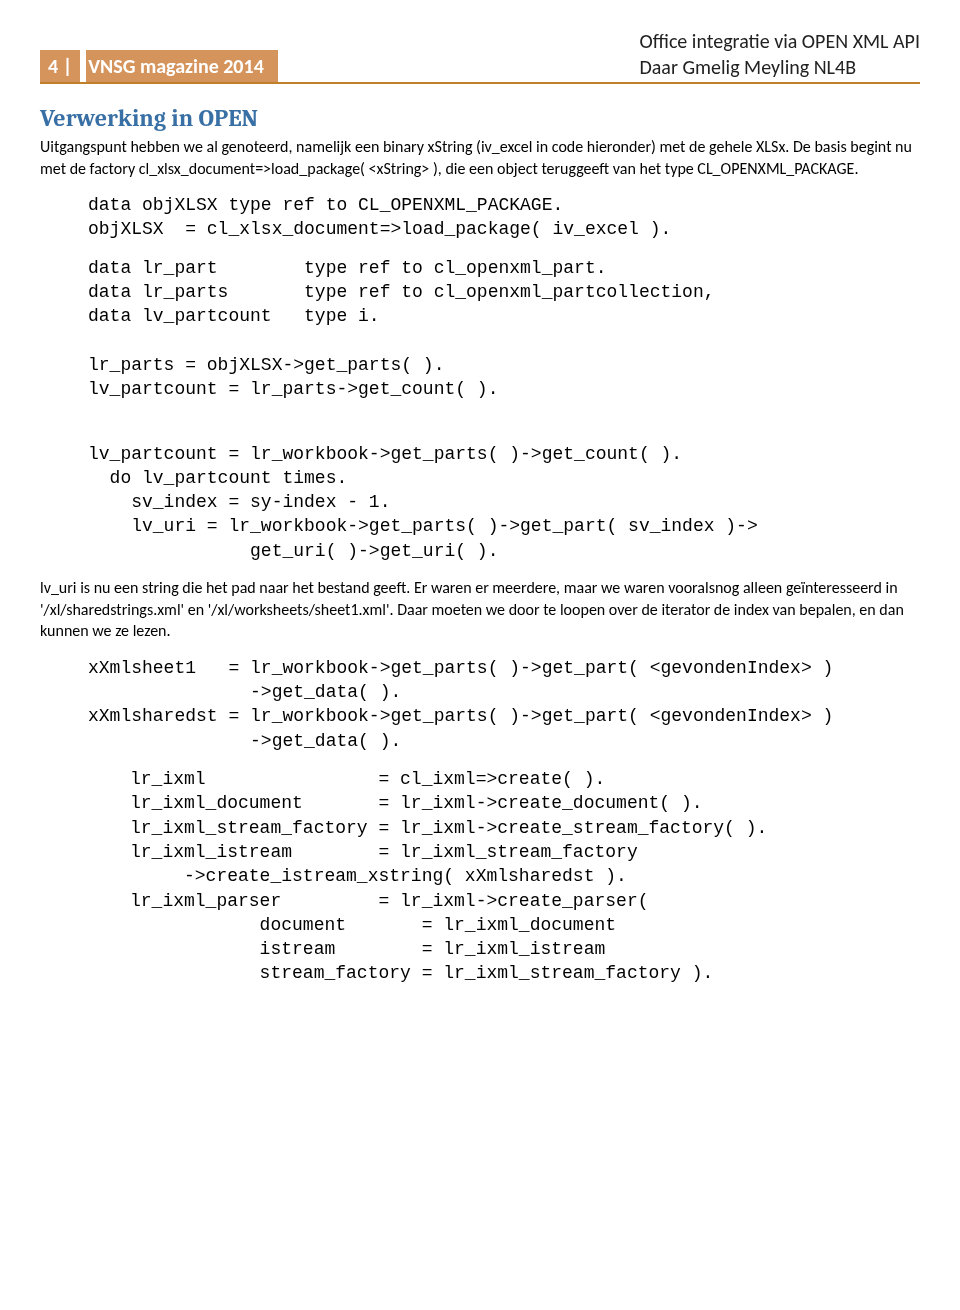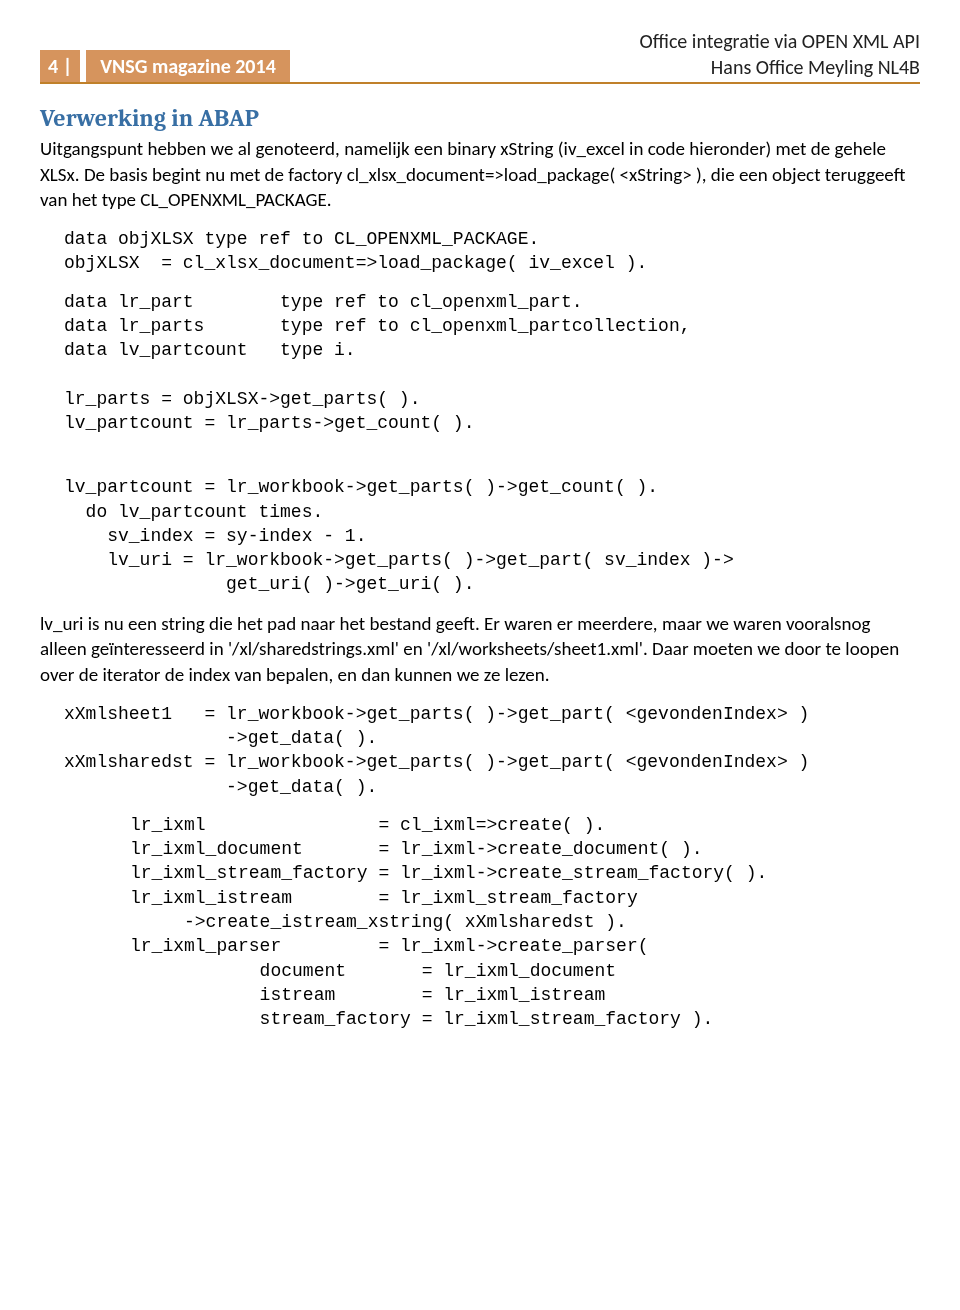--- a/index.html
+++ b/index.html
@@ -25,66 +25,66 @@
     color: #fff;
     font-weight: 600;
     padding: 4px 8px;
     font-size: 20px;
     margin-right: 6px;
   }
   .header-left-mag {
     background: #d6945d;
     color: #fff;
     font-weight: 600;
-    padding: 4px 14px 4px 14px;
+    padding: 4px 14px 4px 2px;
     font-size: 20px;
   }
   .header-right {
     margin-left: auto;
-    text-align: right;
+    text-align: left;
     font-size: 20px;
     color: #222;
     line-height: 1.3;
     padding-bottom: 2px;
   }
   h2.section {
     color: #386fa4;
     font-size: 24px;
     font-family: Cambria, Georgia, serif;
     margin: 16px 0 4px 0;
     font-weight: 600;
   }
   .body-text {
-    font-size: 19px;
+    font-size: 16px;
     line-height: 1.35;
     margin: 0 0 12px 0;
   }
   .code-block {
     font-family: Consolas, "Courier New", monospace;
     font-size: 18px;
     white-space: pre;
-    margin: 14px 0 14px 24px;
+    margin: 14px 0 14px 48px;
     line-height: 1.35;
   }
 </style>
 </head>
 <body>
 
 <div class="page">
 
   <div class="header">
     <span class="header-left-num">4 |</span>
     <span class="header-left-mag">VNSG magazine 2014</span>
     <div class="header-right">
       <div>Office integratie via OPEN XML API</div>
-      <div>Hans Office Meyling NL4B</div>
+      <div>Daar Gmelig Meyling NL4B</div>
     </div>
   </div>
 
-  <h2 class="section">Verwerking in ABAP</h2>
+  <h2 class="section">Verwerking in OPEN</h2>
 
   <p class="body-text">Uitgangspunt hebben we al genoteerd, namelijk een binary xString (iv_excel in code hieronder) met de gehele XLSx. De basis begint nu met de factory  cl_xlsx_document=&gt;load_package( &lt;xString&gt; ), die een object teruggeeft van het type CL_OPENXML_PACKAGE.</p>
 
   <div class="code-block">data objXLSX type ref to CL_OPENXML_PACKAGE.
 objXLSX  = cl_xlsx_document=&gt;load_package( iv_excel ).</div>
 
 
   <div class="code-block">data lr_part        type ref to cl_openxml_part.
 data lr_parts       type ref to cl_openxml_partcollection,
 data lv_partcount   type i.

